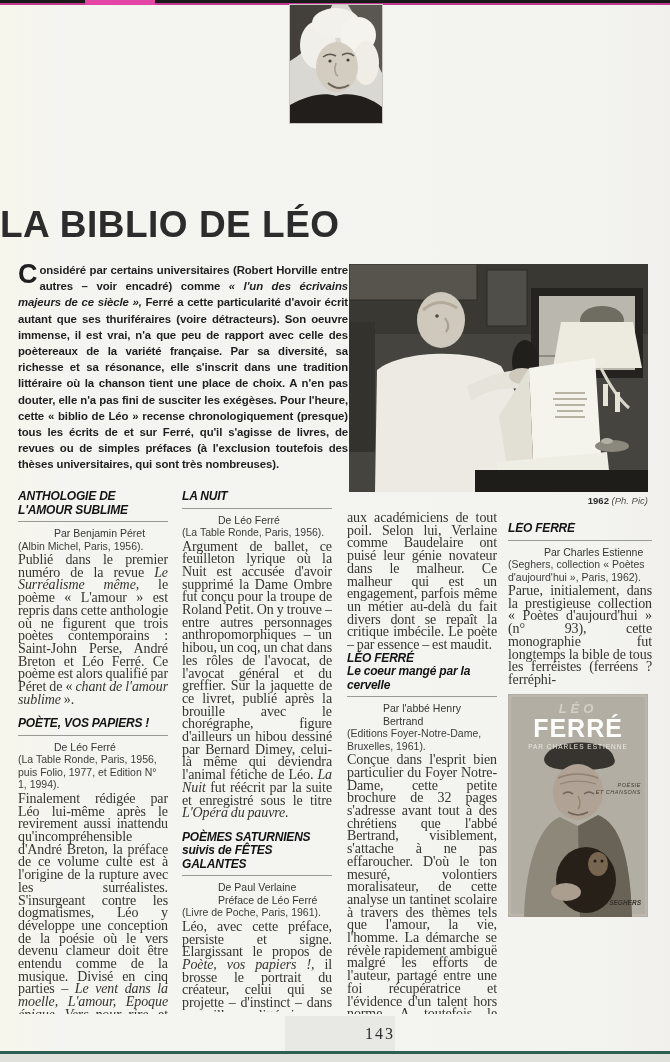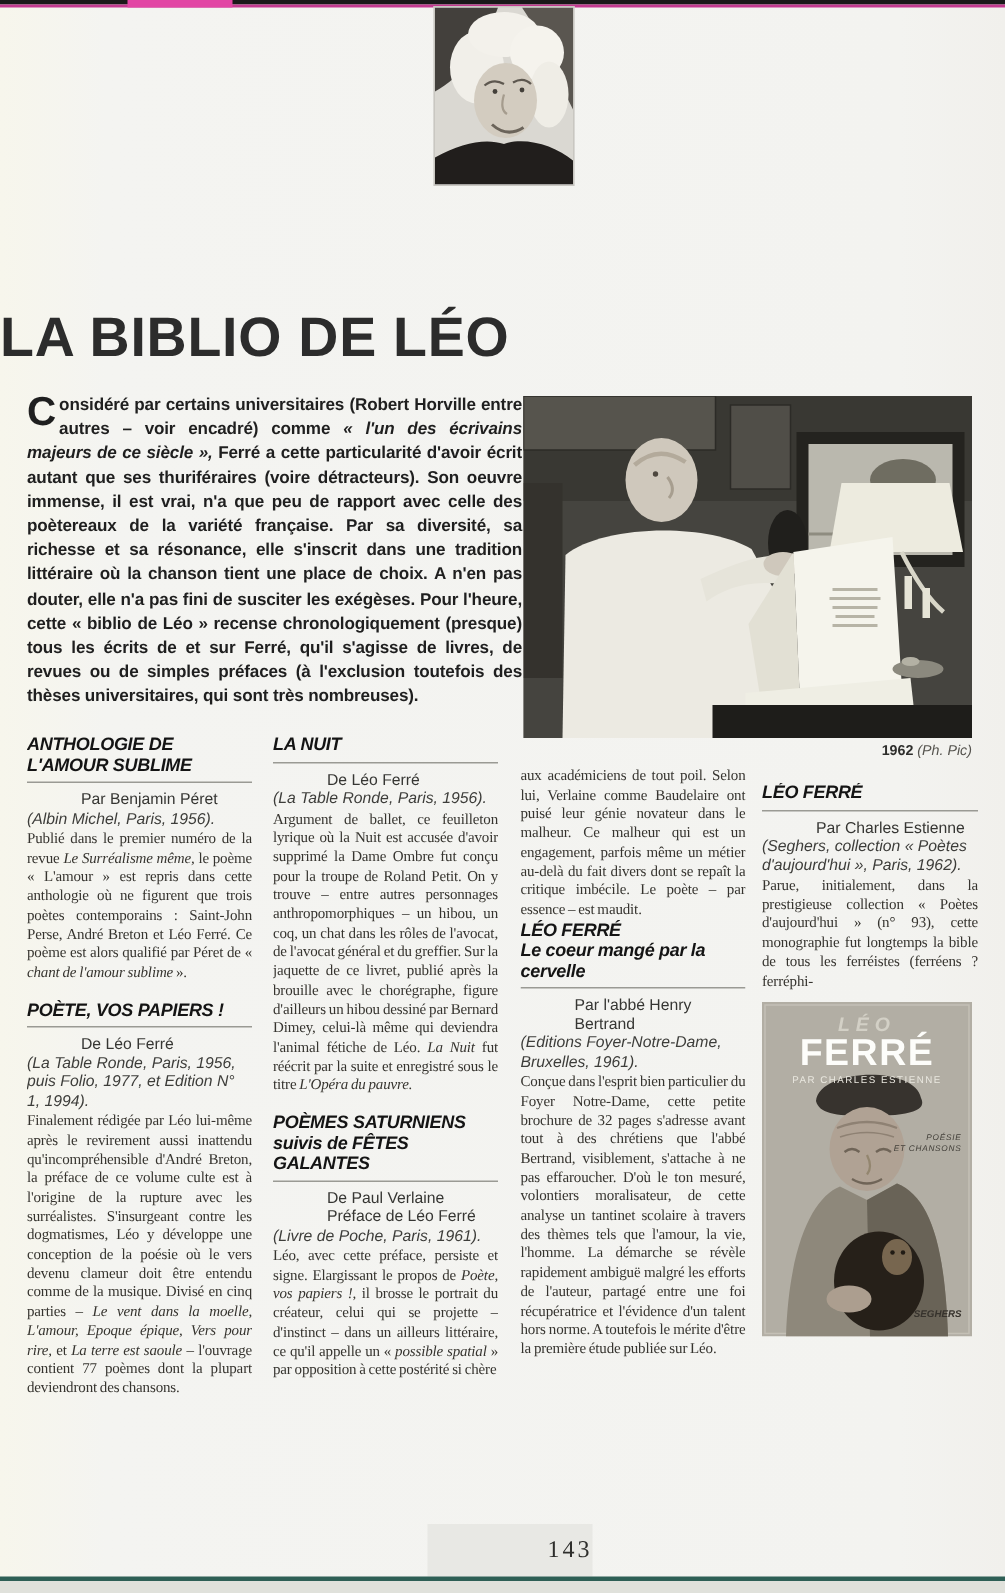--- a/index.html
+++ b/index.html
@@ -41,22 +41,22 @@
   .col { position:absolute; width:150px; }
   #col1 { left:18px;  top:490px; height:524px; overflow:hidden; }
   #col2 { left:182px; top:490px; height:522px; overflow:hidden; }
   #col3 { left:347px; top:512px; height:502px; overflow:hidden; }
   #col4 { left:508px; top:522px; width:144px; height:500px; overflow:hidden; }
 
   .entry + .entry { margin-top:11px; }
   .ehead { margin:0; font-size:12px; line-height:13.5px; font-weight:bold; letter-spacing:-0.2px; color:#141414; white-space:pre-line; font-family:"Liberation Sans", sans-serif;font-style:italic; }
   .rule { border:none; border-top:1px solid #9a9a94; margin:4px 0 5px 0; }
   .byline { font-size:10.5px; line-height:12.5px; color:#363633; white-space:pre-line;padding-left:36px; }
-  .pub { font-size:10.5px; line-height:12.5px; font-style:italic; color:#3d3d3a; }
-  .btxt { margin:2px 0 0 0; font-family:"Liberation Serif", serif; font-size:10px; line-height:12.7px; letter-spacing:-0.1px; word-spacing:-0.5px; text-align:justify; color:#36342f; }
+  .pub { font-size:10.5px; line-height:12.5px; color:#3d3d3a; }
+  .btxt { margin:2px 0 0 0; font-family:"Liberation Serif", serif; font-size:14px; line-height:12.7px; letter-spacing:-0.1px; word-spacing:-0.5px; text-align:justify; color:#36342f; }
 
   .book-cover { position:relative; width:140px; height:217px; margin:7px 0 6px 0; background:#b3afa5; box-shadow:0 0 0 1px #a09c92 inset; }
   .book-cover svg { position:absolute; left:0; top:0; }
   .cover-t1 { position:absolute; top:7px; left:0; width:100%; text-align:center; font-size:13px; font-weight:bold; letter-spacing:4px; color:#d3d0c6; font-style:italic; }
   .cover-t2 { position:absolute; top:20px; left:0; width:100%; text-align:center; font-size:25px; font-weight:bold; letter-spacing:1px; color:#fdfdfa; }
   .cover-by { position:absolute; top:49px; left:0; width:100%; text-align:center; font-size:6.5px; letter-spacing:1px; color:#e9e7df; }
   .cover-side { position:absolute; top:88px; right:7px; text-align:right; font-size:5.5px; line-height:7px; letter-spacing:0.5px; color:#43403a; white-space:pre-line; font-style:italic; }
   .cover-pub { position:absolute; bottom:5px; right:7px; font-size:6.5px; font-weight:bold; font-style:italic; color:#37332d; }
 
   .folio-box { position:absolute; left:285px; top:1016px; width:110px; height:35px; background:#e8e8e4; }

